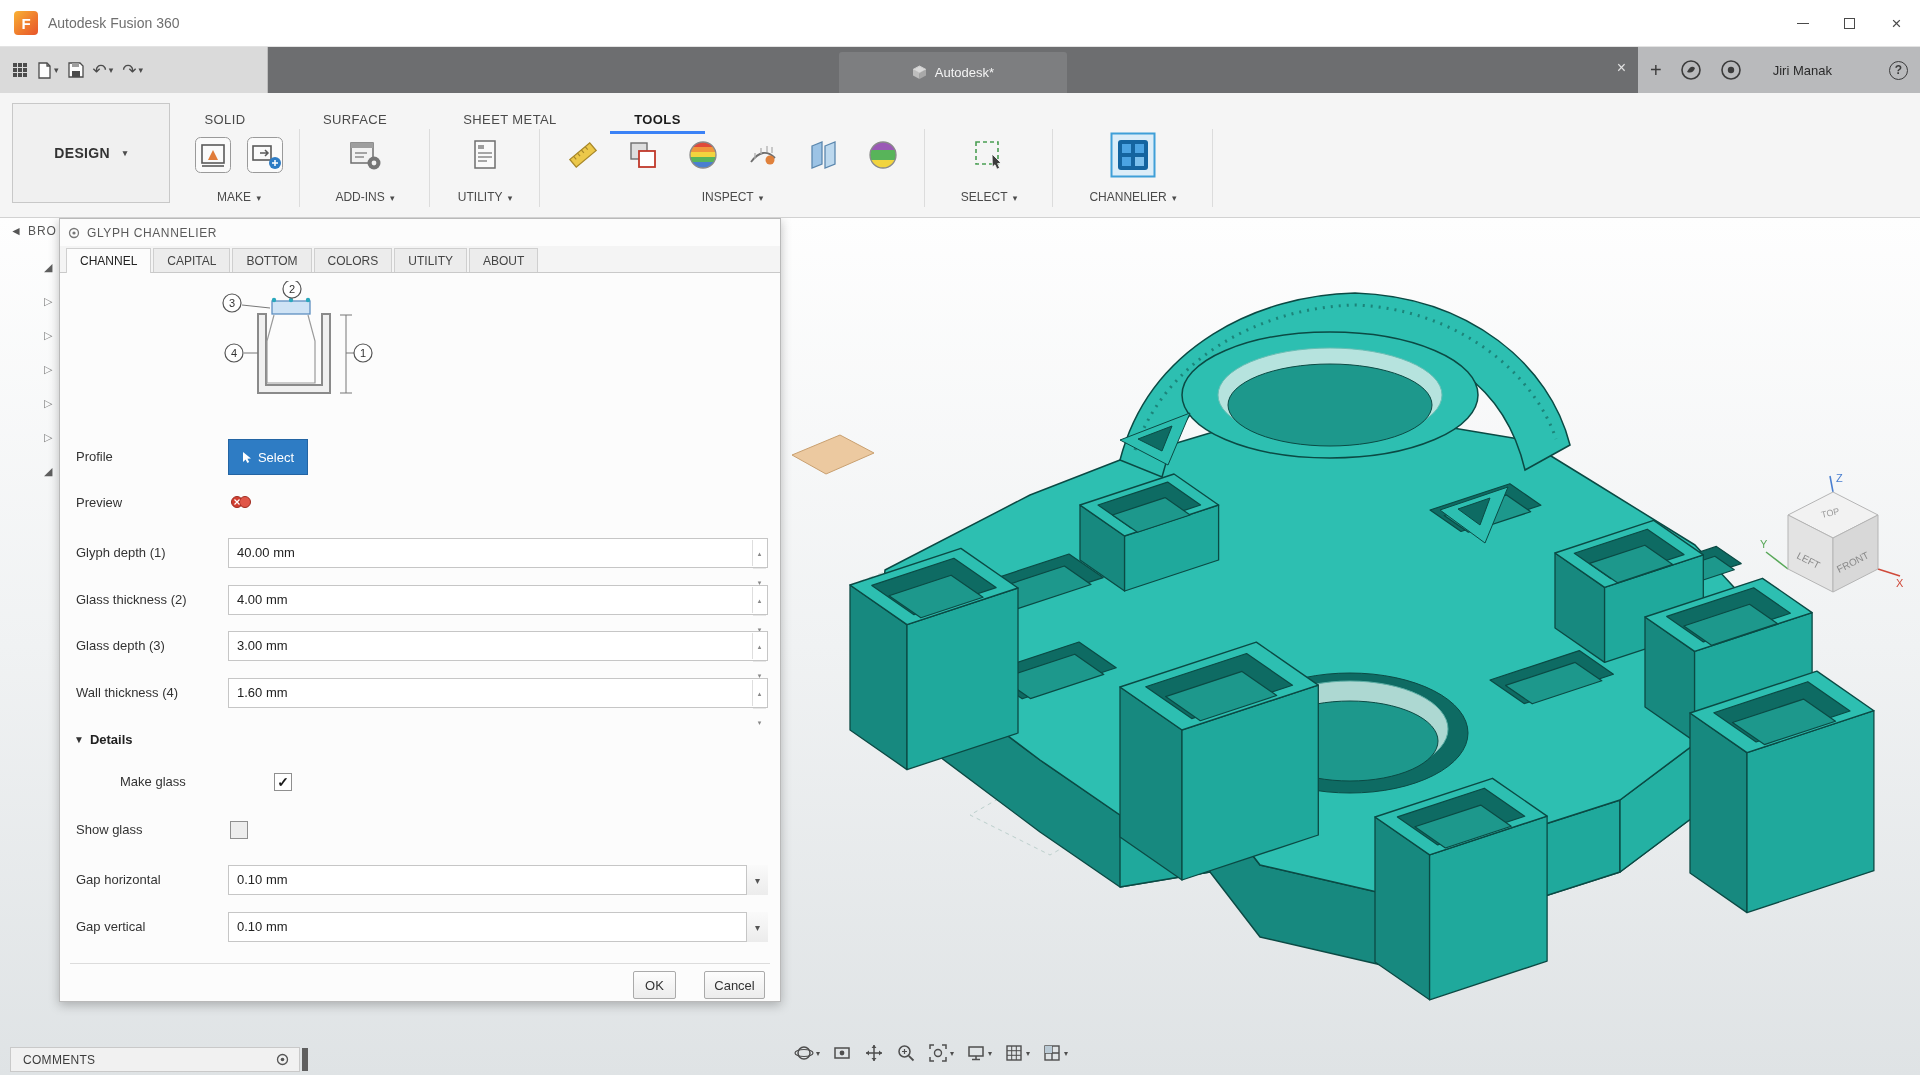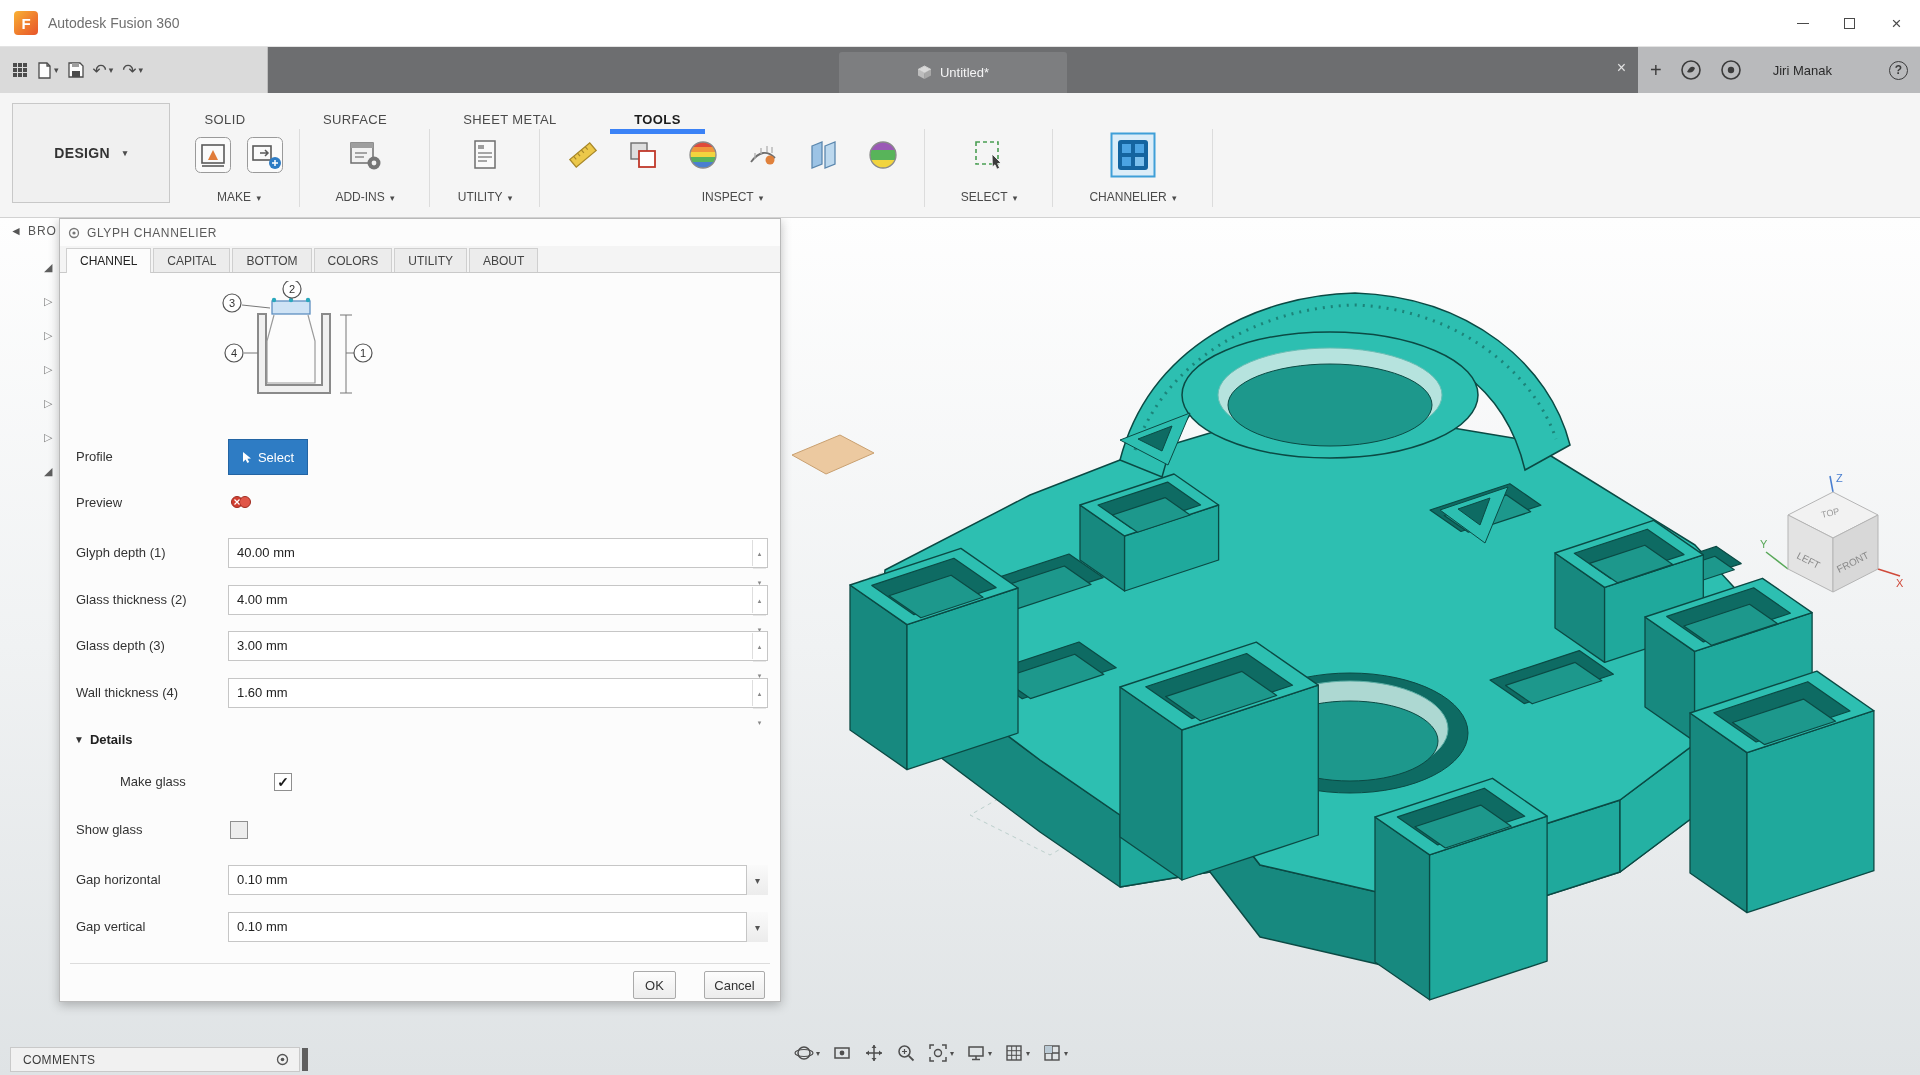--- a/index.html
+++ b/index.html
@@ -42,21 +42,21 @@
                display:flex; align-items:center; justify-content:center; }
 
   
   .ribbon { position:absolute; top:93px; left:0; right:0; height:125px; background:#f5f5f5;
             border-bottom:1px solid #d2d2d2; z-index:38; }
   .design-box { position:absolute; left:12px; top:10px; width:158px; height:100px; background:#f0f0f0;
                 border:1px solid #c8c8c8; display:flex; align-items:center; justify-content:center; gap:11px;
                 font-size:14px; font-weight:bold; color:#333; letter-spacing:.3px; }
   .ws-tab { position:absolute; top:12px; height:29px; line-height:29px; text-align:center;
             font-size:13px; color:#4a4a4a; letter-spacing:.4px; }
-  .ws-tab.active { color:#1c1c1c; border-bottom:5px solid #3b82f6; font-weight:bold; }
+  .ws-tab.active { color:#1c1c1c; border-bottom:3px solid #3b82f6; font-weight:bold; }
   .rgroup { position:absolute; top:30px; height:92px; }
   .rgroup:after { content:""; position:absolute; right:0; top:6px; bottom:8px; width:1px; background:#dcdcdc; }
   .grp-icons { height:64px; display:flex; align-items:center; justify-content:center; gap:14px; }
   .grp-label { text-align:center; font-size:12px; color:#4a4a4a; margin-top:3px; }
   .tool-tile { display:block; }
 
   
   .browser-head { position:absolute; left:10px; top:224px; z-index:21; font-size:12px; color:#555;
                   letter-spacing:1px; display:flex; align-items:center; gap:5px; }
   .tree-arrow { position:absolute; left:44px; z-index:5; font-size:11px; color:#7a7a7a; line-height:1; }
@@ -181,21 +181,21 @@
         </span>
     </div>
 
     <div class="doc-strip">
       <div class="doc-tab">
         <svg width="15" height="15" viewBox="0 0 15 15">
           <polygon points="7.5,1 14,4.5 7.5,8 1,4.5" fill="#d9d9d9" stroke="#cfcfcf"></polygon>
           <polygon points="1,4.5 7.5,8 7.5,14 1,10.5" fill="#bdbdbd"></polygon>
           <polygon points="14,4.5 7.5,8 7.5,14 14,10.5" fill="#a8a8a8"></polygon>
         </svg>
-        <span>Untitled*</span>
+        <span>Autodesk*</span>
       </div>
       <span class="tab-close">×</span>
     </div>
 
     <div class="qat-right">
       <span class="newtab">+</span>
       <svg class="acct-ic" viewBox="0 0 22 22">
         <circle cx="11" cy="11" r="9" fill="none" stroke="#3c3c3c" stroke-width="1.6"></circle>
         <path d="M7,13 q4,-8 8,-4 q-2,6 -8,4 z" fill="#3c3c3c"></path>
       </svg>

